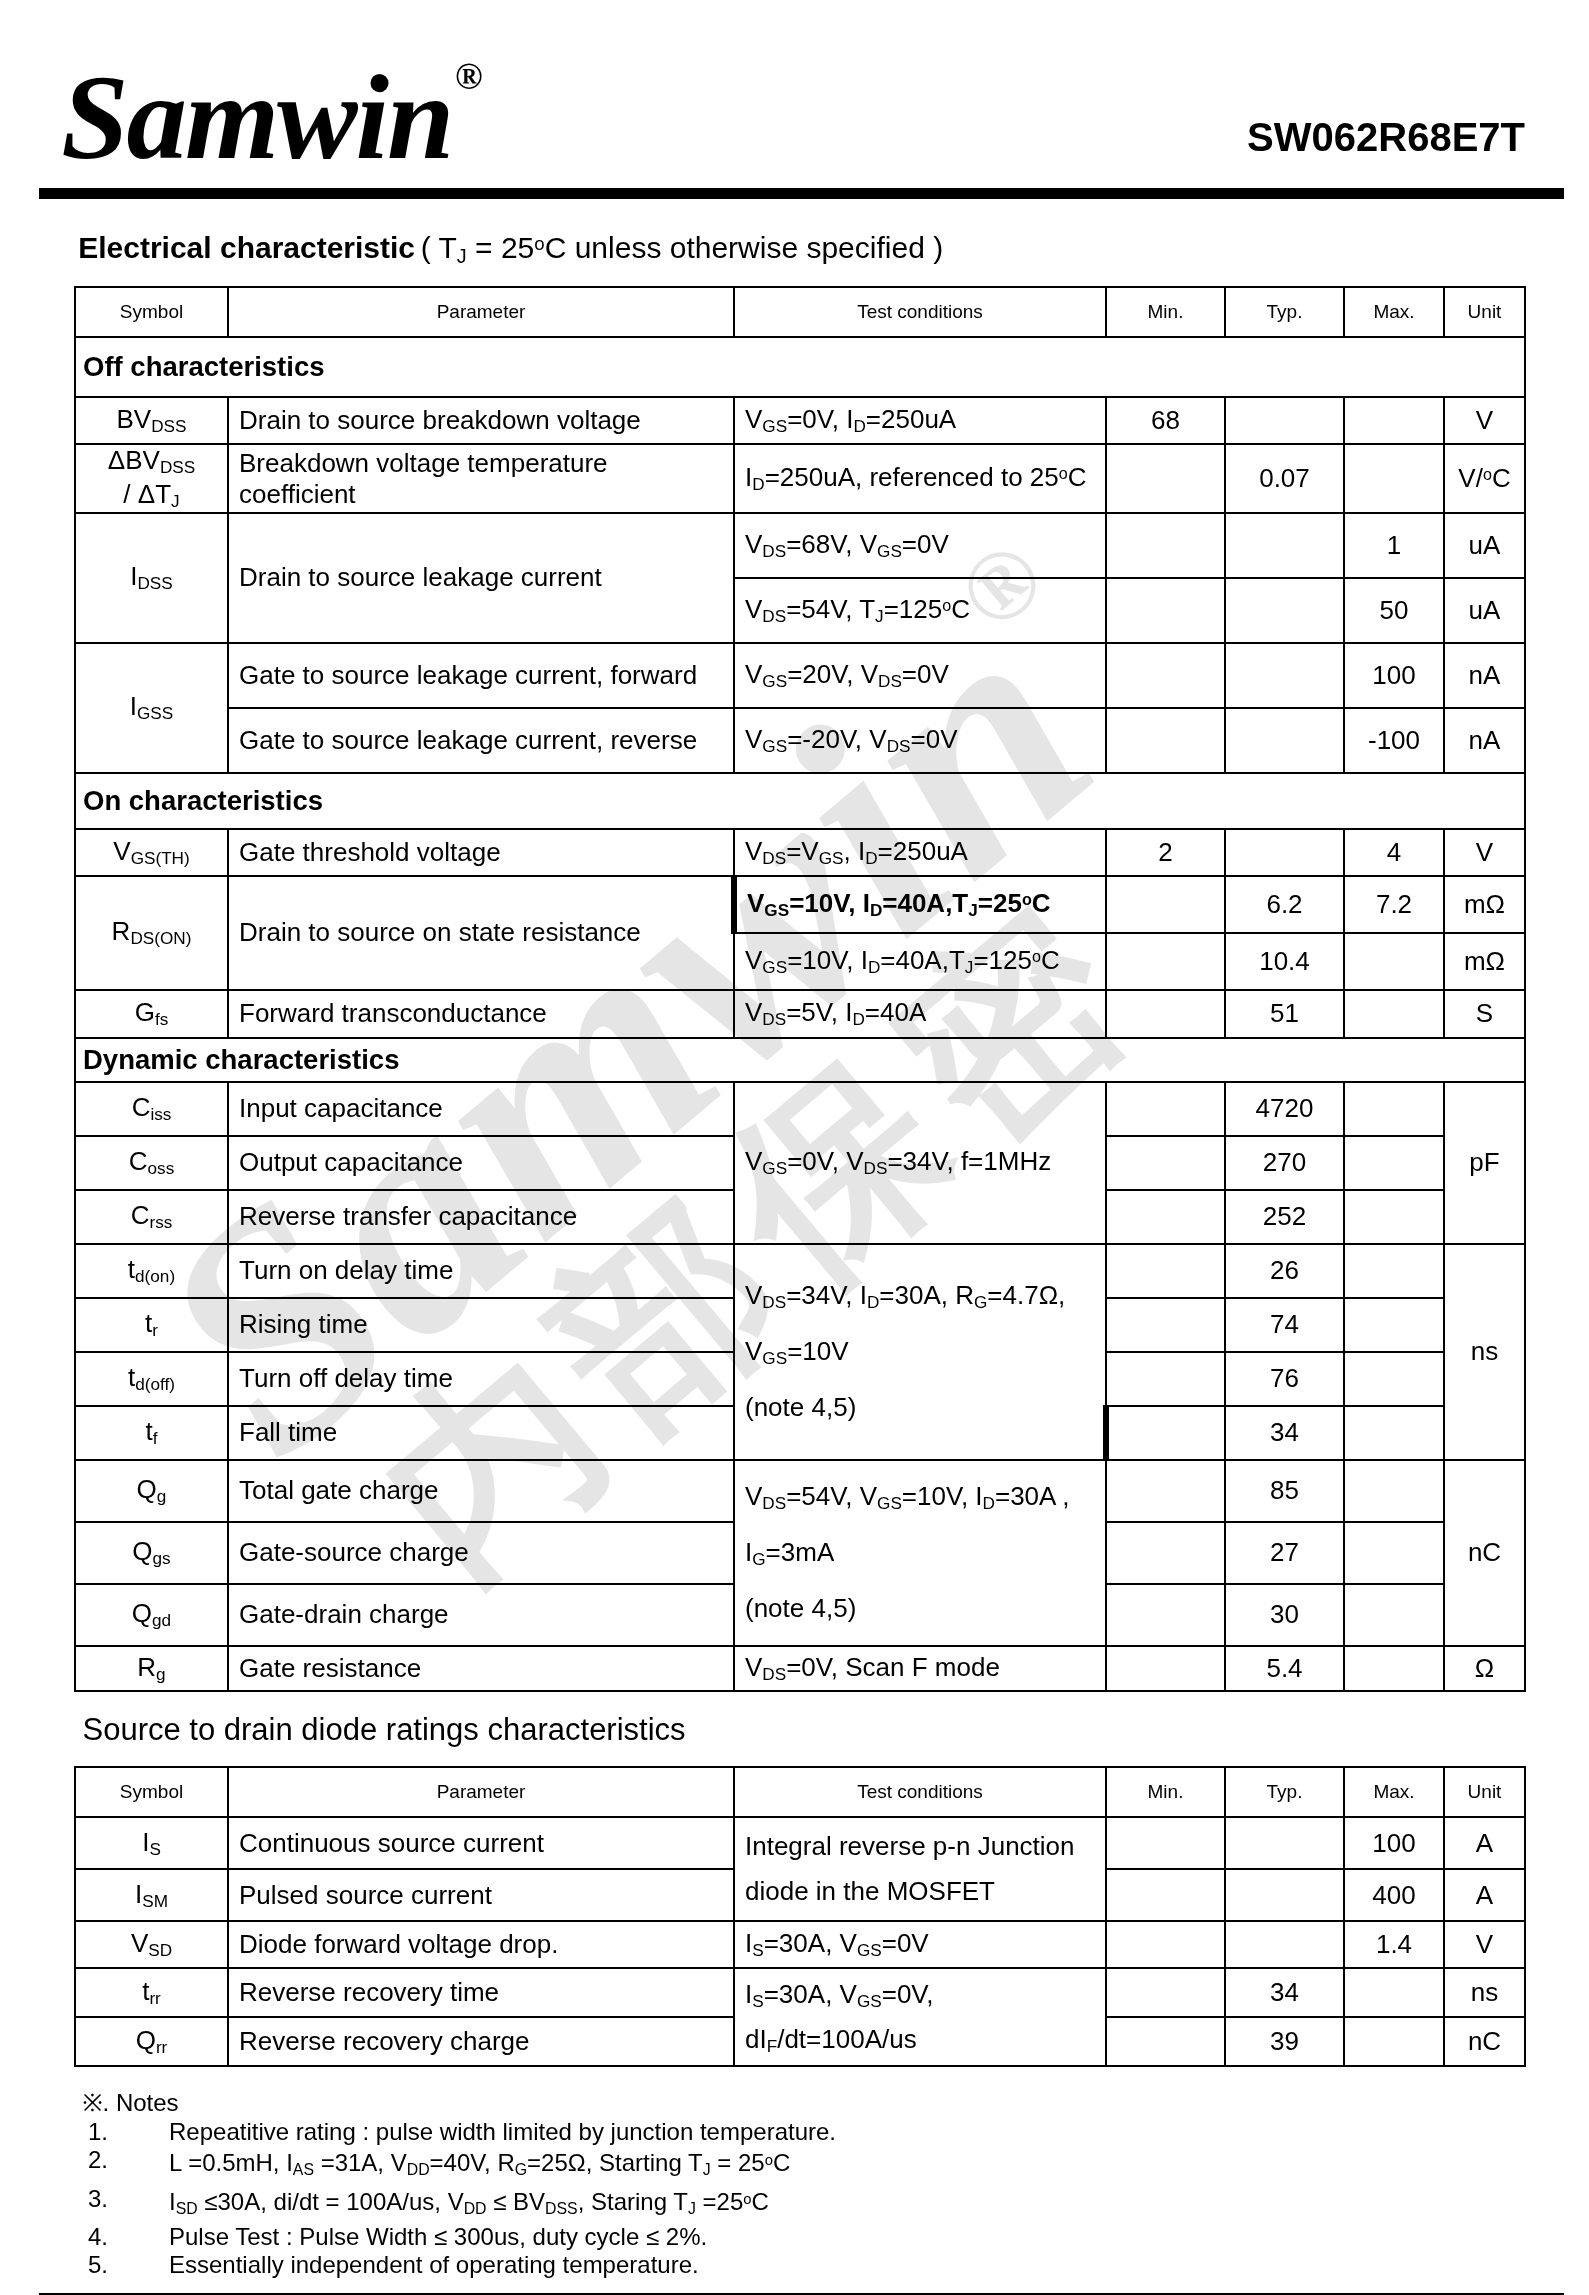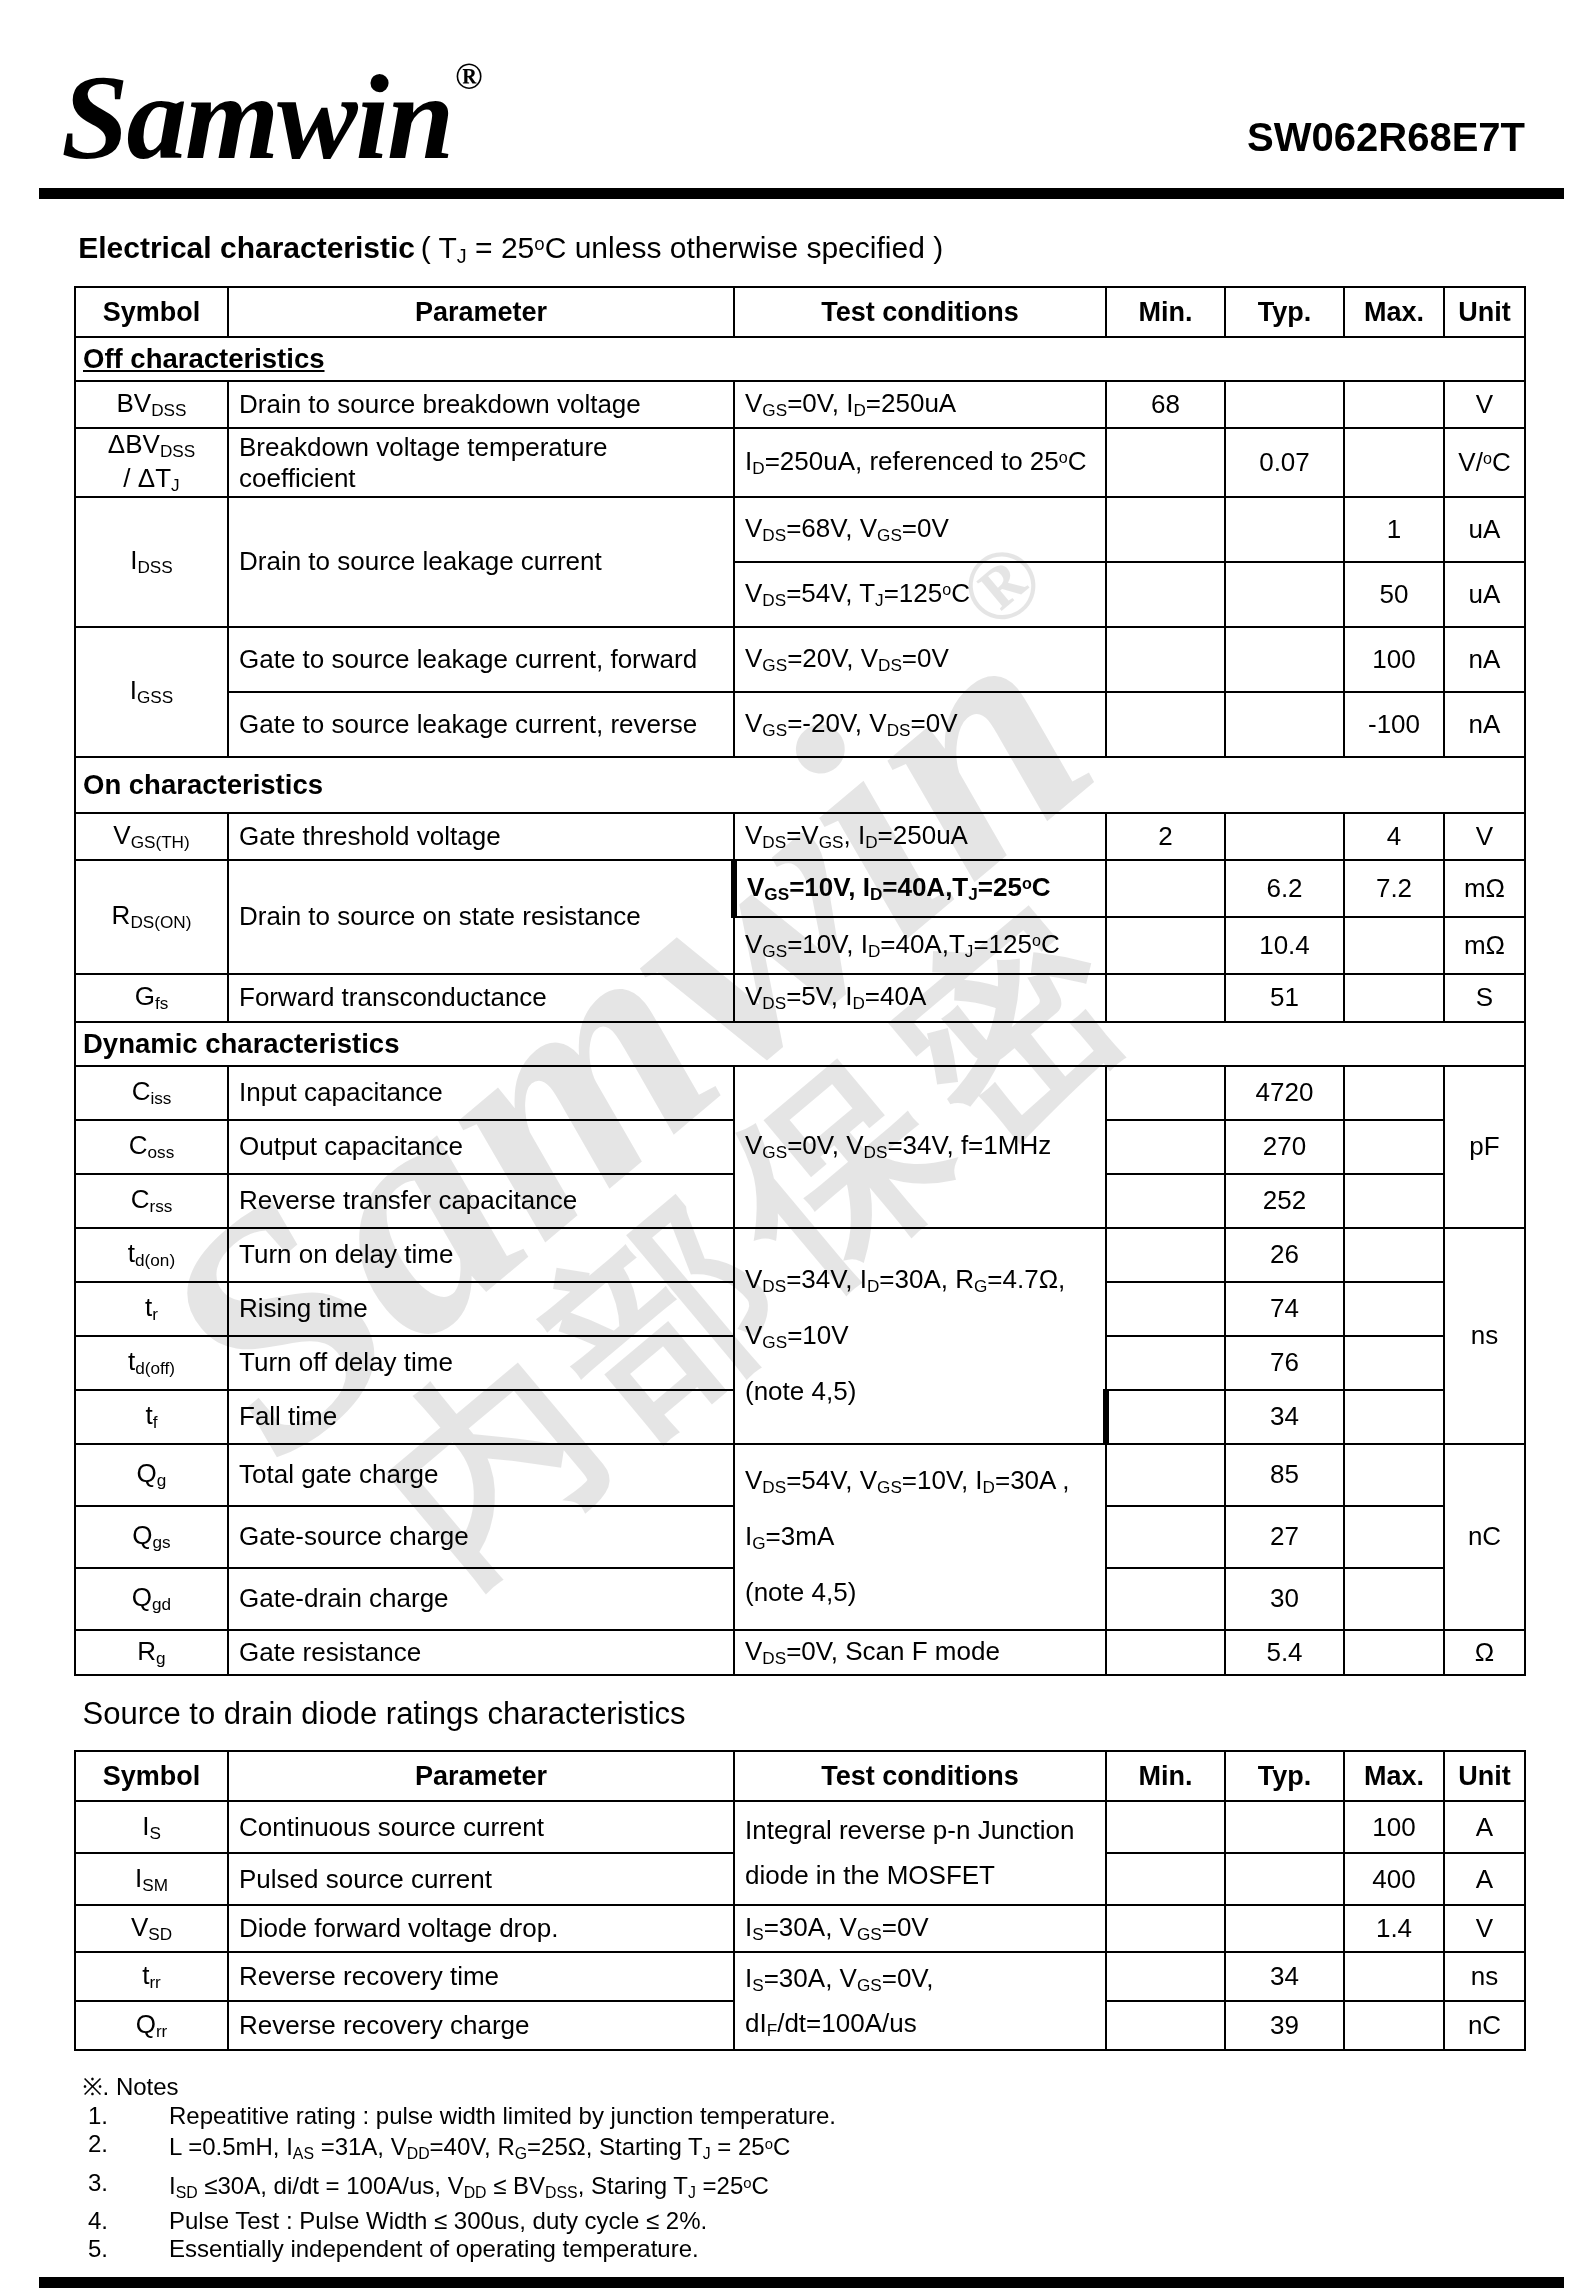--- a/index.html
+++ b/index.html
@@ -33,21 +33,21 @@
   .rule{height:10.6px;background:#000;margin:10px -39px 0 -35px;}
   .title{margin:32.5px 0 0 4.2px;font-size:30px;}
   .title .tb{font-weight:bold;}
   .title .tr2{margin-left:5.7px;}
   
   table{border-collapse:collapse;table-layout:fixed;width:1450px;margin-top:18.4px;}
   th,td{
     border:2.1px solid #000;font-size:26px;padding:0 10px;text-align:center;
     vertical-align:middle;overflow:hidden;background:transparent;
   }
-  th{font-size:27px;height:48px;font-weight:bold;}
+  th{font-size:19px;height:48px;font-weight:normal;}
   td.al{text-align:left;}
   tr.sec td{font-weight:bold;text-align:left;font-size:27.5px;padding-left:7px;}
   td.bl{border-left:6.4px solid #000;font-weight:bold;}
   td.lh2{line-height:2.15;}
   td.lh17{line-height:1.75;}
   sub{font-size:0.66em;vertical-align:-0.25em;letter-spacing:0;}
   sup{font-size:0.62em;vertical-align:0.42em;}
   
   .sec2-title{font-size:31px;font-weight:normal;margin:20px 0 0 8.5px;}
   
@@ -99,21 +99,21 @@
           <th>Symbol</th>
           <th>Parameter</th>
           <th>Test conditions</th>
           <th>Min.</th>
           <th>Typ.</th>
           <th>Max.</th>
           <th>Unit</th>
         </tr>
       </thead>
       <tbody>
-        <tr class="sec" style="height: 44px; text-decoration: underline;">
+        <tr class="sec" style="height: 60px;">
           <td colspan="7">Off characteristics</td>
         </tr>
         <tr style="height: 47px;">
           <td>BV<sub>DSS</sub></td>
           <td class="al">Drain to source breakdown voltage</td>
           <td class="al">V<sub>GS</sub>=0V, I<sub>D</sub>=250uA</td>
           <td>68</td>
           <td></td>
           <td></td>
           <td>V</td>

